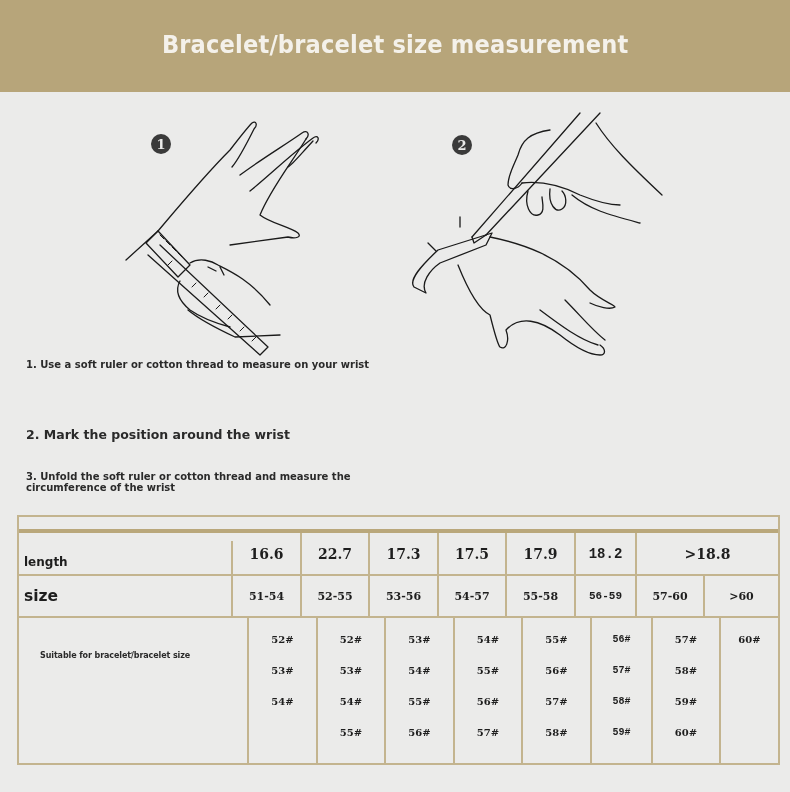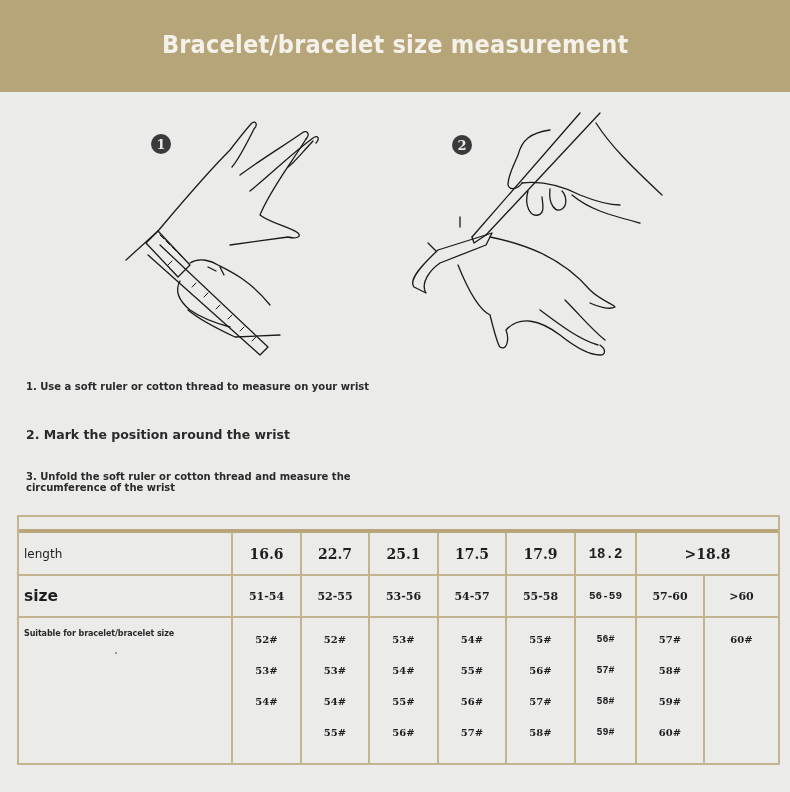--- a/index.html
+++ b/index.html
@@ -17,21 +17,21 @@
       transform: scaleX(0.94);
       margin-top: -2px;
     }
 
     .illus { position: absolute; }
     .illus svg { display: block; }
     #illus-1 { left: 120px; top: 105px; width: 230px; height: 265px; }
     #illus-2 { left: 400px; top: 105px; width: 280px; height: 265px; }
 
     .step { position: absolute; left: 26px; font-weight: bold; color: #2a2a2a; }
-    #step-1 { top: 381px; font-size: 10px; }
+    #step-1 { top: 359px; font-size: 10px; }
     #step-2 { top: 427px; font-size: 12.5px; }
     #step-3 { top: 471px; font-size: 10px; width: 400px; line-height: 11px; }
 
     .size-table {
       position: absolute; left: 17px; top: 515px; width: 763px; height: 250px;
       border: 2px solid #c3b48f;
       background: #ebebea;
     }
     .table-topband {
       position: absolute; left: 0; top: 0; right: 0; height: 11px;
@@ -50,26 +50,26 @@
       font-family: "DejaVu Serif", serif; font-weight: bold; color: #1e1e1e;
     }
     .cell:last-child { border-right: none; }
     .cell.head { width: 214px; justify-content: flex-start; padding-left: 5px;
       font-family: "DejaVu Sans", sans-serif; }
     .cell.c1 { width: 69px; } .cell.c2 { width: 68px; } .cell.c3 { width: 69px; }
     .cell.c4 { width: 68px; } .cell.c5 { width: 69px; } .cell.c6 { width: 61px; font-family: Liberation Mono, monospace; }
     .cell.c7 { width: 68px; } .cell.c8 { flex: 1; }
 
     #row-length .cell { font-size: 14px; }
-    #row-length .cell.head { font-size: 12px; font-weight: normal; }
+    #row-length .cell.head { font-size: 12px; font-weight: bold; margin-top: 8px; }
     #row-size .cell { font-size: 11px; }
     #row-size .cell.head { font-size: 15.5px; }
 
     #row-suitable .cell { align-items: flex-start; flex-direction: column; justify-content: flex-start; }
-    #row-suitable .cell.head { padding-top: 11px; }
+    #row-suitable .cell.head { padding-top: 33px; margin-left: 16px; }
     .suitable-label { font-size: 8px; font-weight: bold; color: #2a2a2a; letter-spacing: -0.1px; }
     .dot { position: absolute; left: 96px; top: 34px; width: 2px; height: 2px; background: #777; border-radius: 50%; }
     .size-list { width: 100%; padding-top: 12px; }
     .size-item { height: 31px; width: 100%; text-align: center; font-size: 10px; line-height: 20px; }
   </style>
 </head>
 <body>
 
 <div class="header">
   <div class="header-title">Bracelet/bracelet size measurement</div>
@@ -135,21 +135,21 @@
 <div class="step" id="step-2">2. Mark the position around the wrist</div>
 <div class="step" id="step-3">3. Unfold the soft ruler or cotton thread and measure the circumference of the wrist</div>
 
 <div class="size-table">
   <div class="table-topband"></div>
 
   <div class="trow" id="row-length">
     <div class="cell head">length</div>
     <div class="cell c1">16.6</div>
     <div class="cell c2">22.7</div>
-    <div class="cell c3">25.1</div>
+    <div class="cell c3">17.3</div>
     <div class="cell c4">17.5</div>
     <div class="cell c5">17.9</div>
     <div class="cell c6">18.2</div>
     <div class="cell c8">&gt;18.8</div>
   </div>
 
   <div class="trow" id="row-size">
     <div class="cell head">size</div>
     <div class="cell c1">51-54</div>
     <div class="cell c2">52-55</div>

